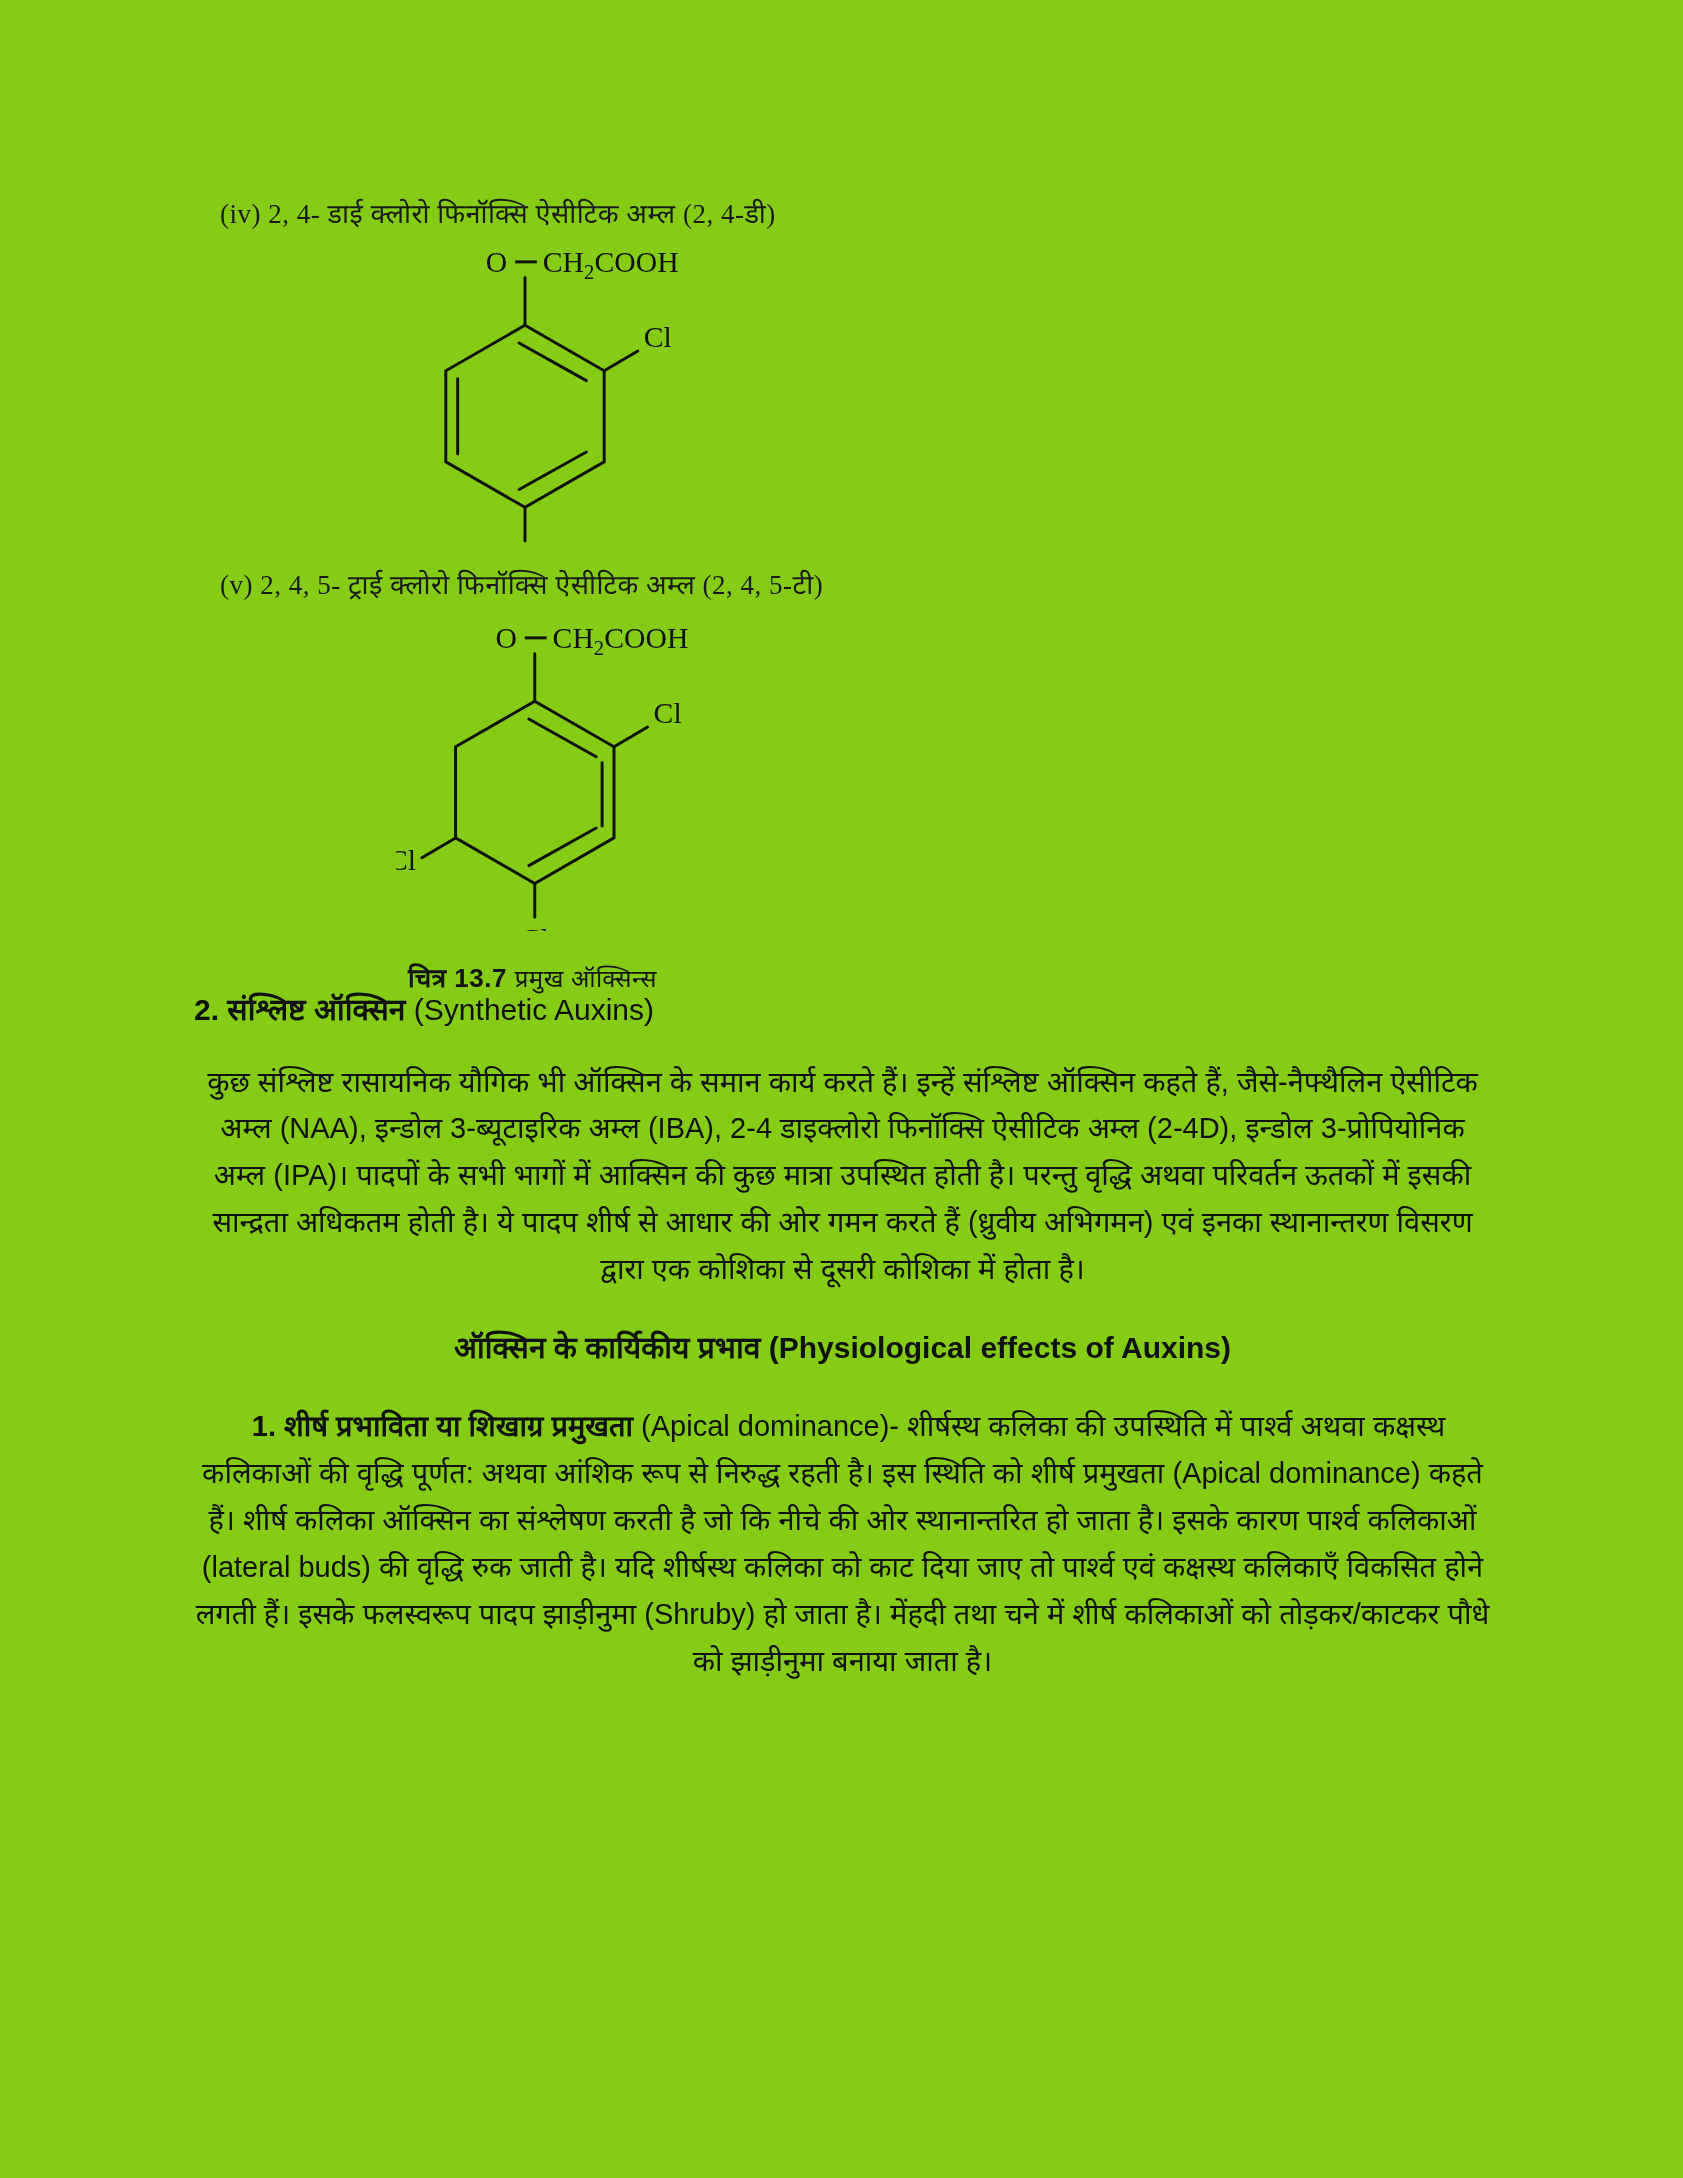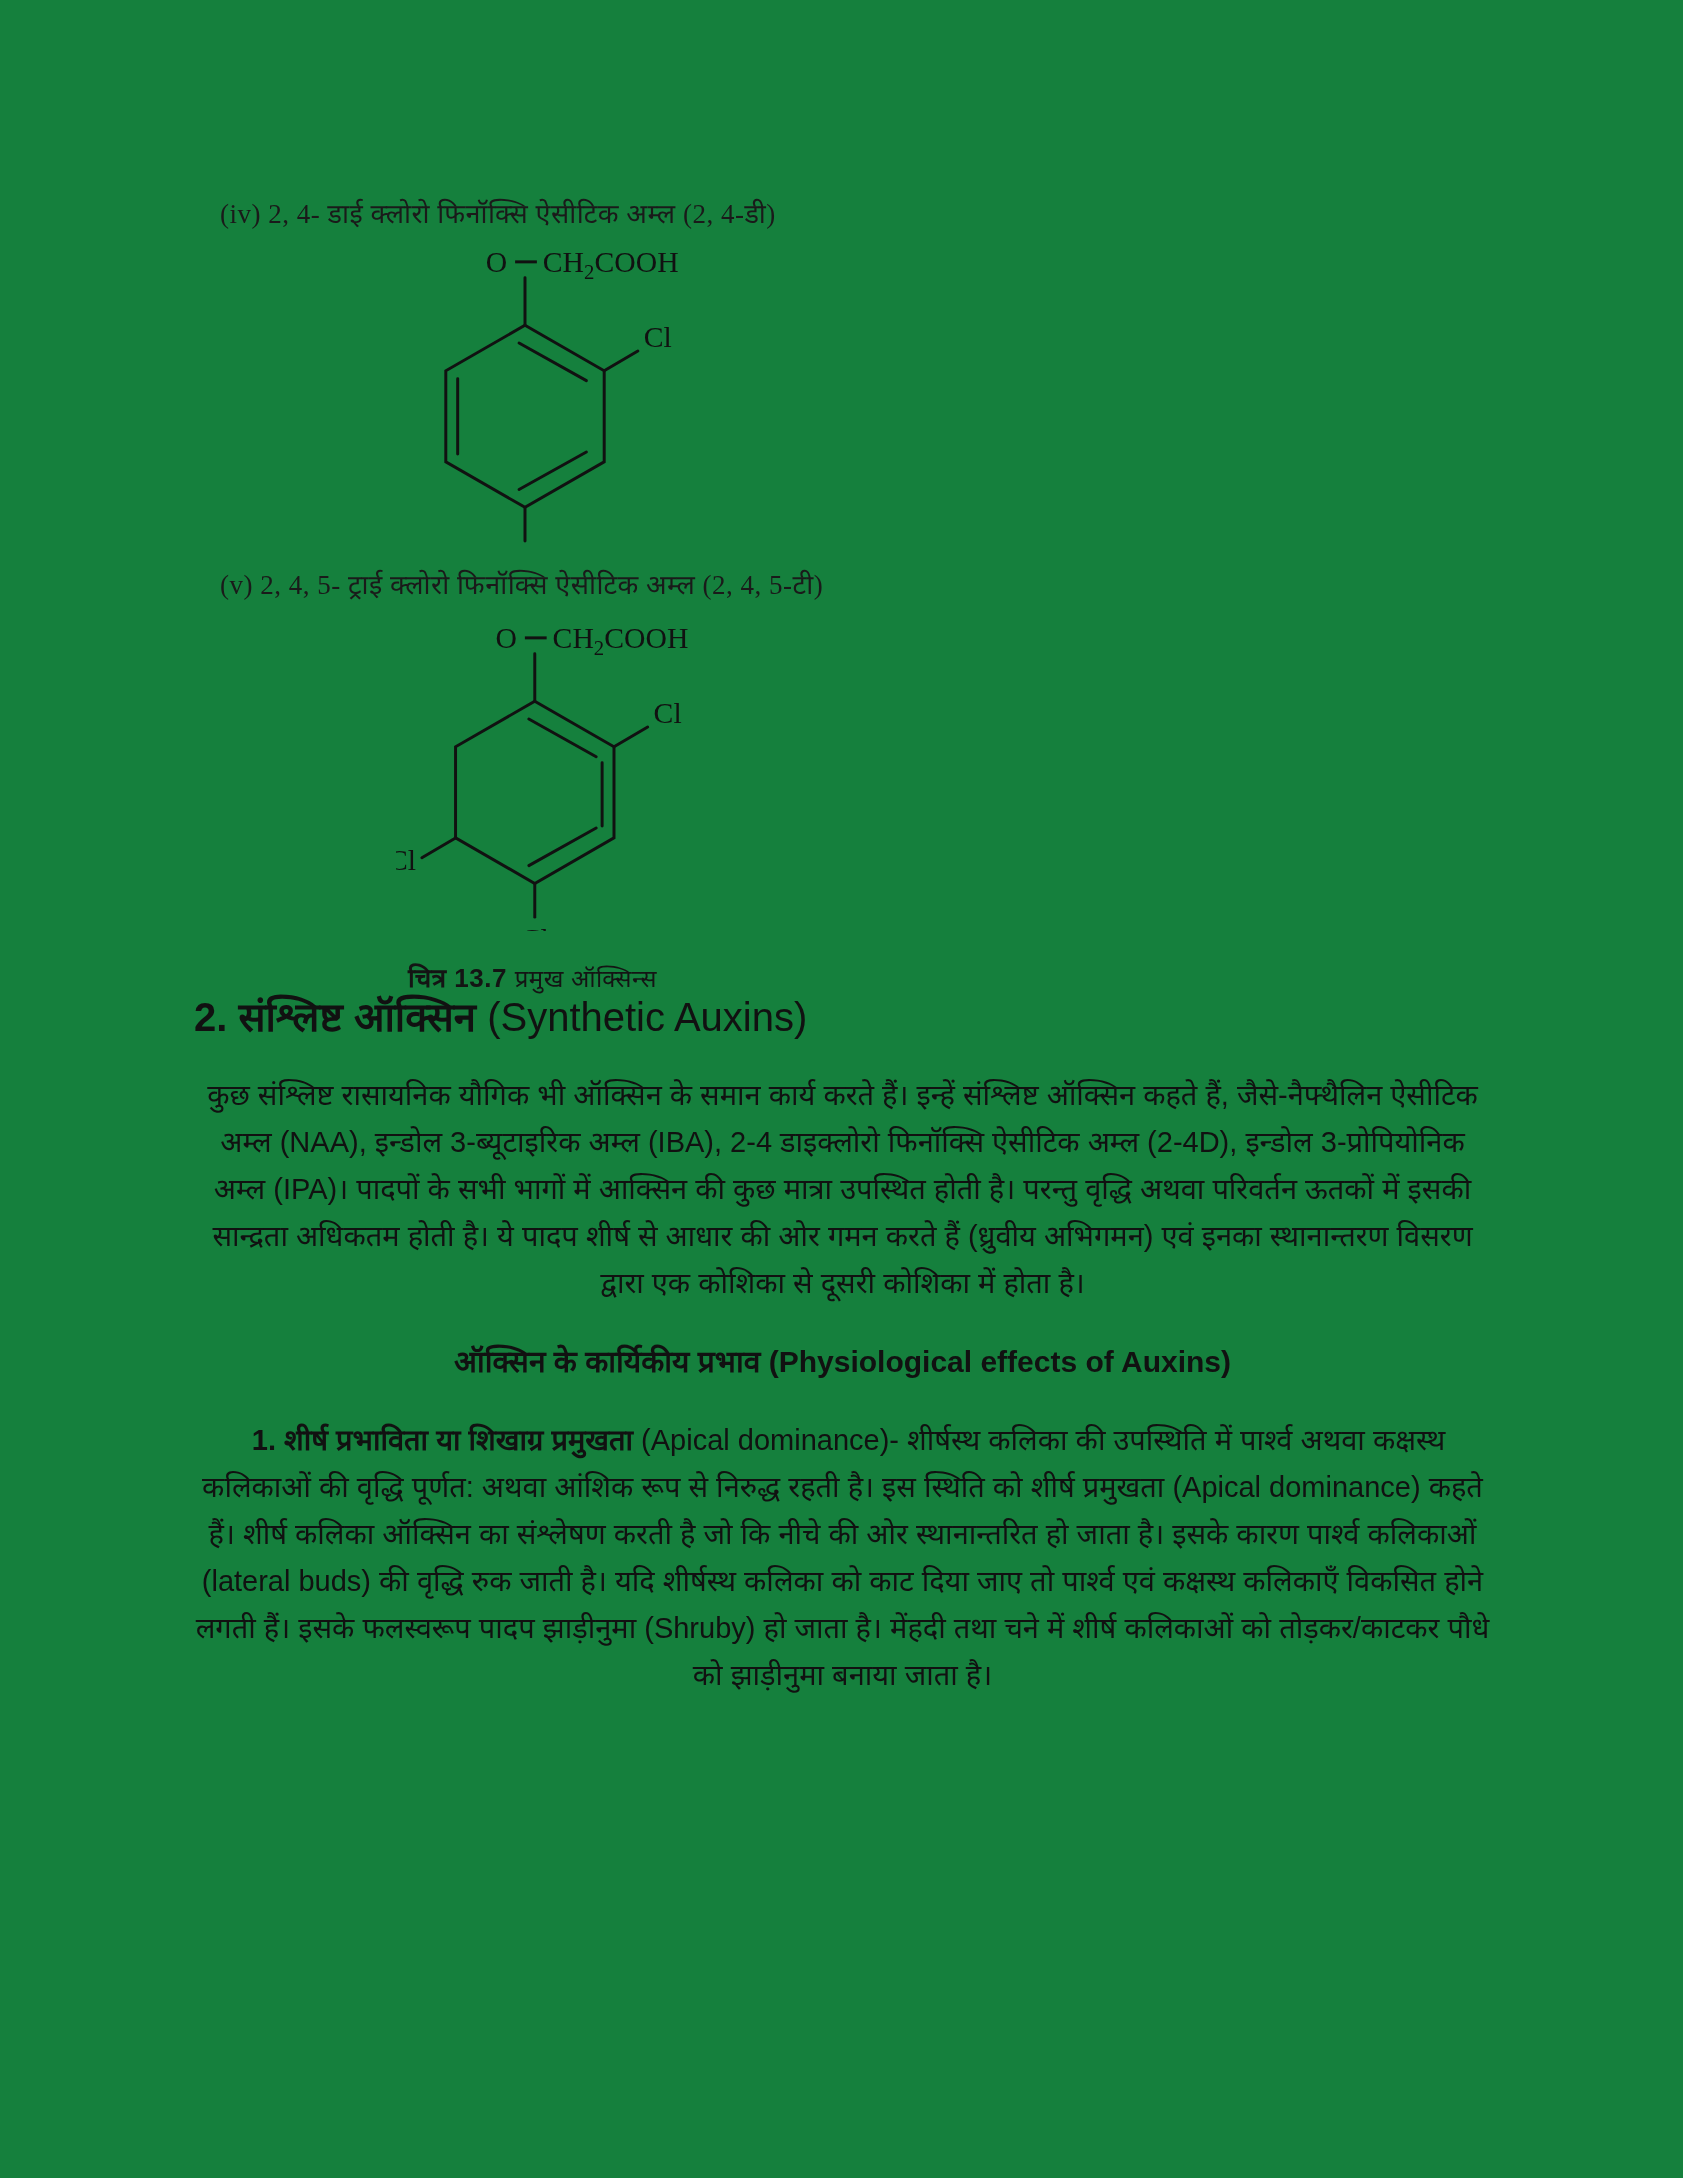--- a/index.html
+++ b/index.html
@@ -15,21 +15,21 @@
     color: #000000;
     position: relative;
     overflow: hidden;
   }
   .page {
     position: relative;
     width: 1683px;
     height: 2178px;
     box-sizing: border-box;
     padding: 0;
-    background: #15803d;
+    background: #84cc16;
   }
 
   
   .figure-block {
     position: absolute;
     left: 0;
     top: 0;
     width: 1683px;
   }
   .struct-heading {
@@ -60,21 +60,21 @@
   }
 
   
   .body-area {
     position: absolute;
     left: 194px;
     top: 990px;
     width: 1297px;
   }
   .sec-heading {
-    font-size: 40px;
+    font-size: 30px;
     line-height: 1.35;
     margin: 0 0 28px 0;
     color: #111;
   }
   .sec-heading b { font-weight: bold; }
   .sec-heading .en { font-weight: normal; }
 
   .para {
     font-size: 29px;
     line-height: 1.62;

